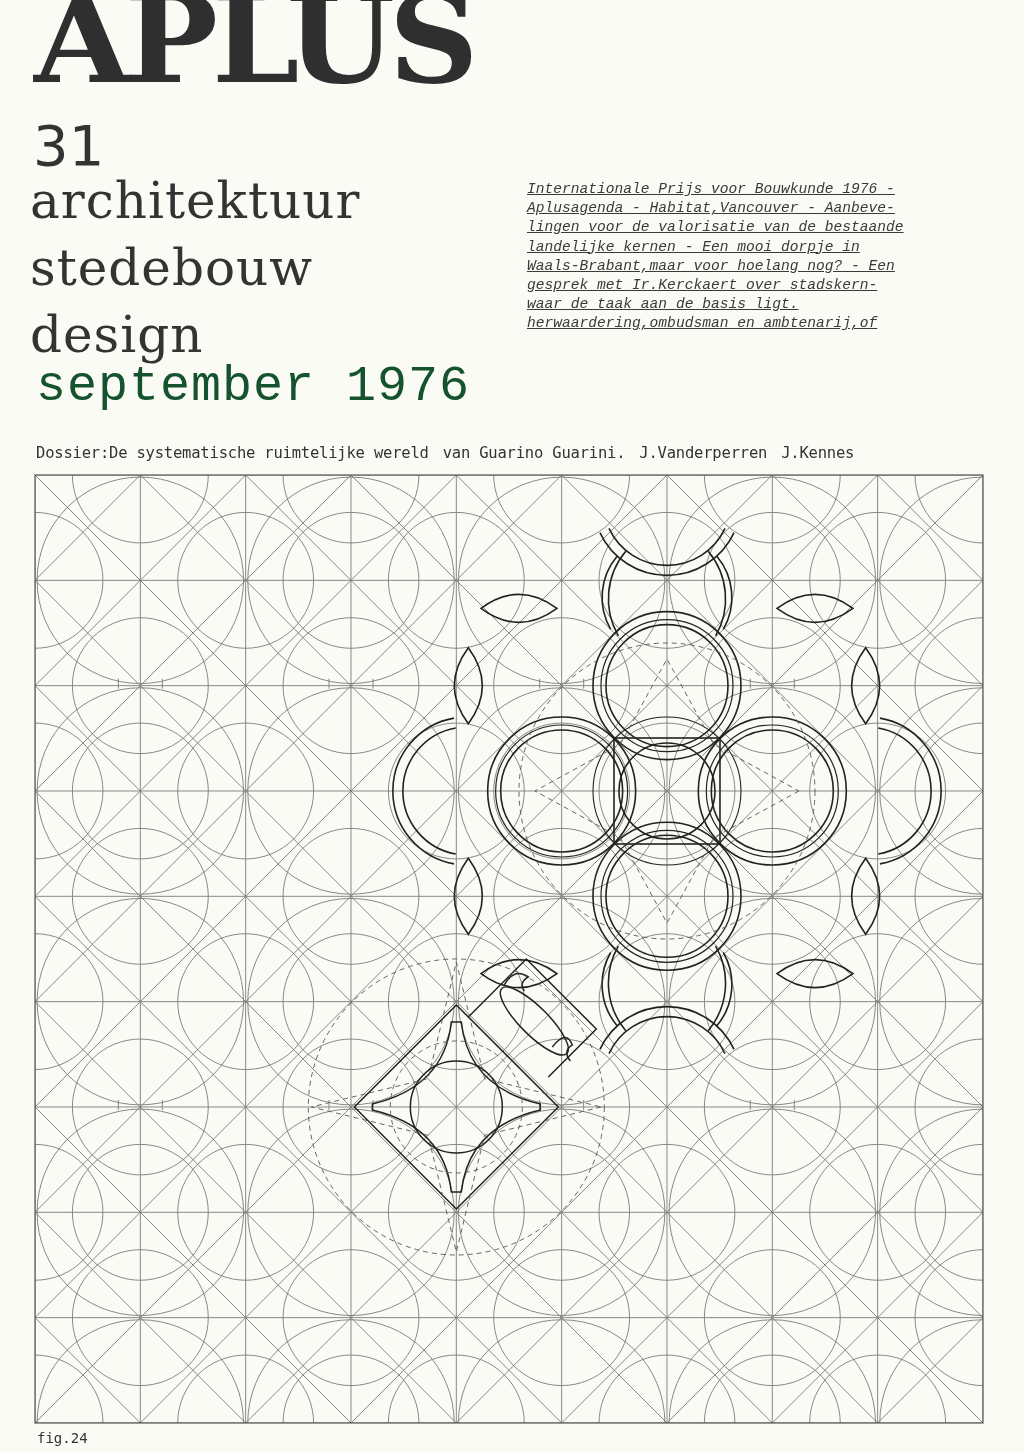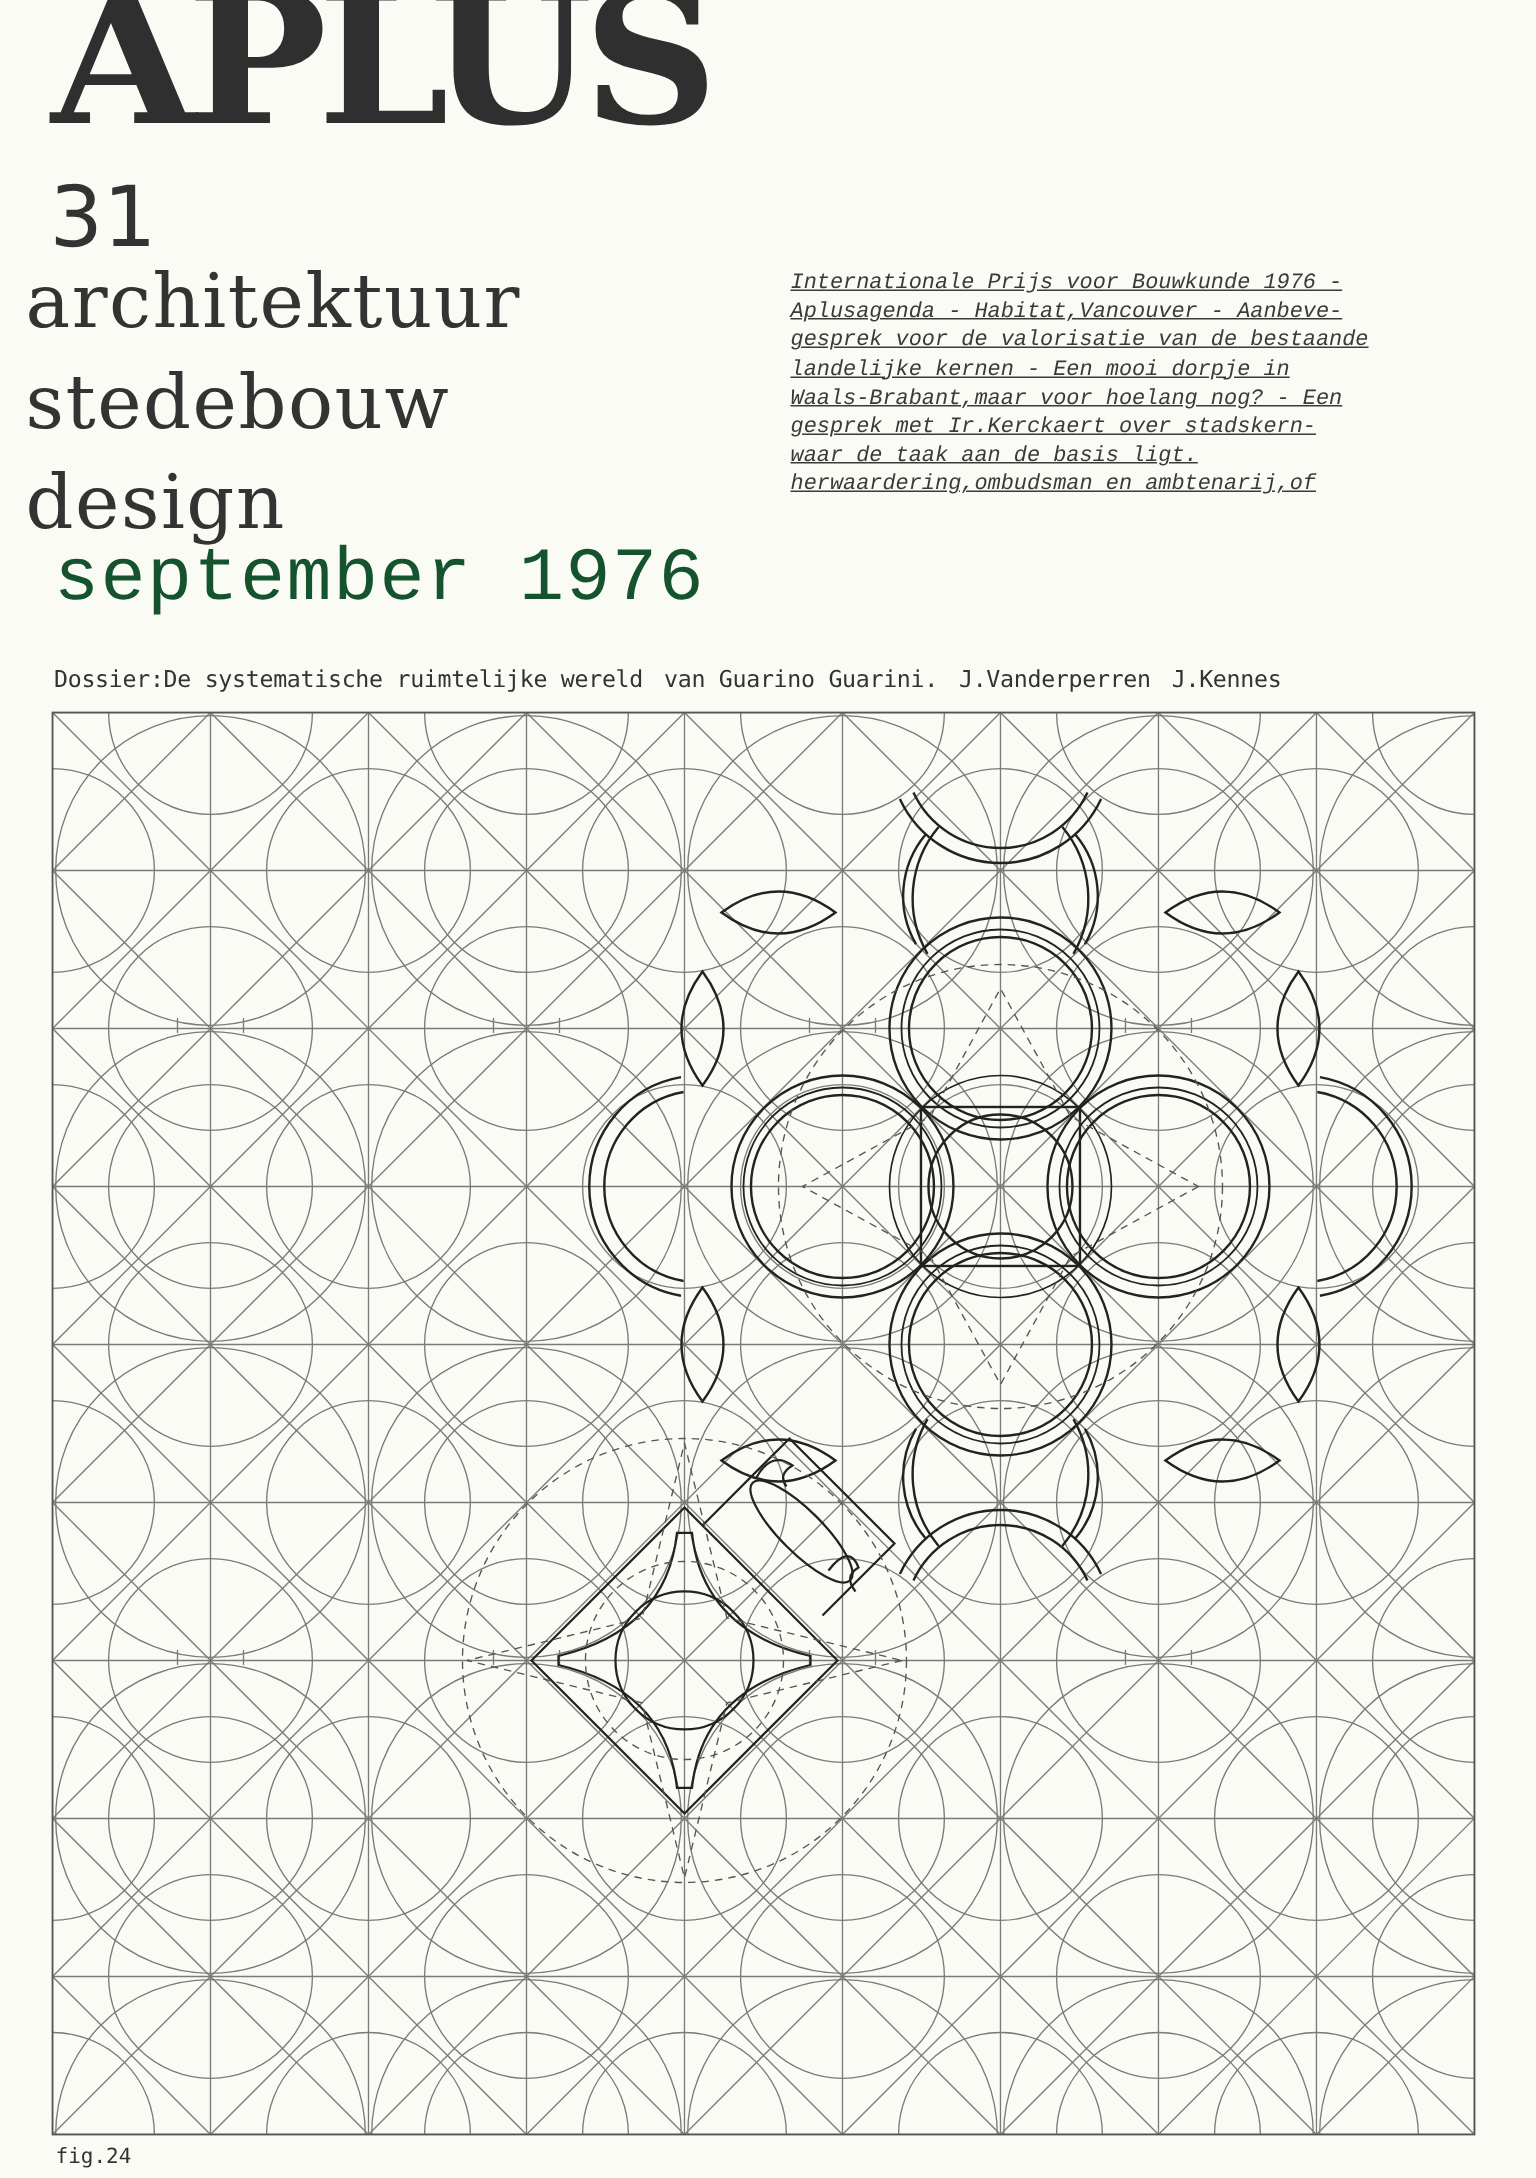--- a/index.html
+++ b/index.html
@@ -1,20 +1,20 @@
 <!DOCTYPE html>
 <html><head>
 <meta charset="utf-8">
 <style>
   html,body{margin:0;padding:0;}
   body{width:1024px;height:1452px;background:#fbfbf6;position:relative;overflow:hidden;color:#2a2a2a;}
   .page{position:absolute;inset:0;}
   .masthead{position:absolute;left:34px;top:-22px;font-family:"DejaVu Serif",serif;font-weight:bold;font-size:122px;letter-spacing:-6px;line-height:1;color:#2f2f2f;transform:scaleX(1.02);transform-origin:left;}
   .issue{position:absolute;left:33px;top:118px;font-family:"DejaVu Sans",sans-serif;font-size:56px;line-height:1;color:#333;}
-  .subjects{position:absolute;left:17px;top:168px;font-family:"DejaVu Serif",serif;font-size:50px;line-height:67px;color:#333;letter-spacing:1px;}
+  .subjects{position:absolute;left:30px;top:168px;font-family:"DejaVu Serif",serif;font-size:50px;line-height:67px;color:#333;letter-spacing:1px;}
   .subjects div{white-space:nowrap;}
   .date{position:absolute;left:36px;top:362px;font-family:Liberation Mono, monospace;font-size:50px;line-height:1;color:#14532d;letter-spacing:1px;}
   .contents{position:absolute;left:527px;top:180px;width:470px;font-family:"Liberation Mono",monospace;font-style:italic;font-size:14.6px;line-height:19.2px;color:#3a3a3a;}
   .contents div{white-space:nowrap;text-decoration:underline;}
   .dossier{position:absolute;left:36px;top:444px;font-family:"DejaVu Sans Mono",monospace;font-size:15.5px;color:#333;white-space:nowrap;letter-spacing:-0.2px;}
   .dossier span{margin-right:14px;margin-top:28px;}
   svg.figure{position:absolute;left:0;top:0;}
   .caption{position:absolute;left:37px;top:1430px;font-family:"DejaVu Sans Mono",monospace;font-size:14px;color:#333;}
 </style>
 </head>
@@ -29,21 +29,21 @@
     <div>architektuur</div>
     <div>stedebouw</div>
     <div>design</div>
   </div>
 
   <div class="date">september 1976</div>
 
   <div class="contents">
     <div>Internationale Prijs voor Bouwkunde 1976 -</div>
     <div>Aplusagenda - Habitat,Vancouver - Aanbeve-</div>
-    <div>gesprek voor de valorisatie van de bestaande</div>
+    <div>lingen voor de valorisatie van de bestaande</div>
     <div>landelijke kernen - Een mooi dorpje in</div>
     <div>Waals-Brabant,maar voor hoelang nog? - Een</div>
     <div>gesprek met Ir.Kerckaert over stadskern-</div>
     <div>waar de taak aan de basis ligt.</div>
     <div>herwaardering,ombudsman en ambtenarij,of</div>
   </div>
 
   <div class="dossier">
     <span>Dossier:De systematische ruimtelijke wereld</span><span>van Guarino Guarini.</span><span>J.Vanderperren</span><span>J.Kennes</span>
   </div>

